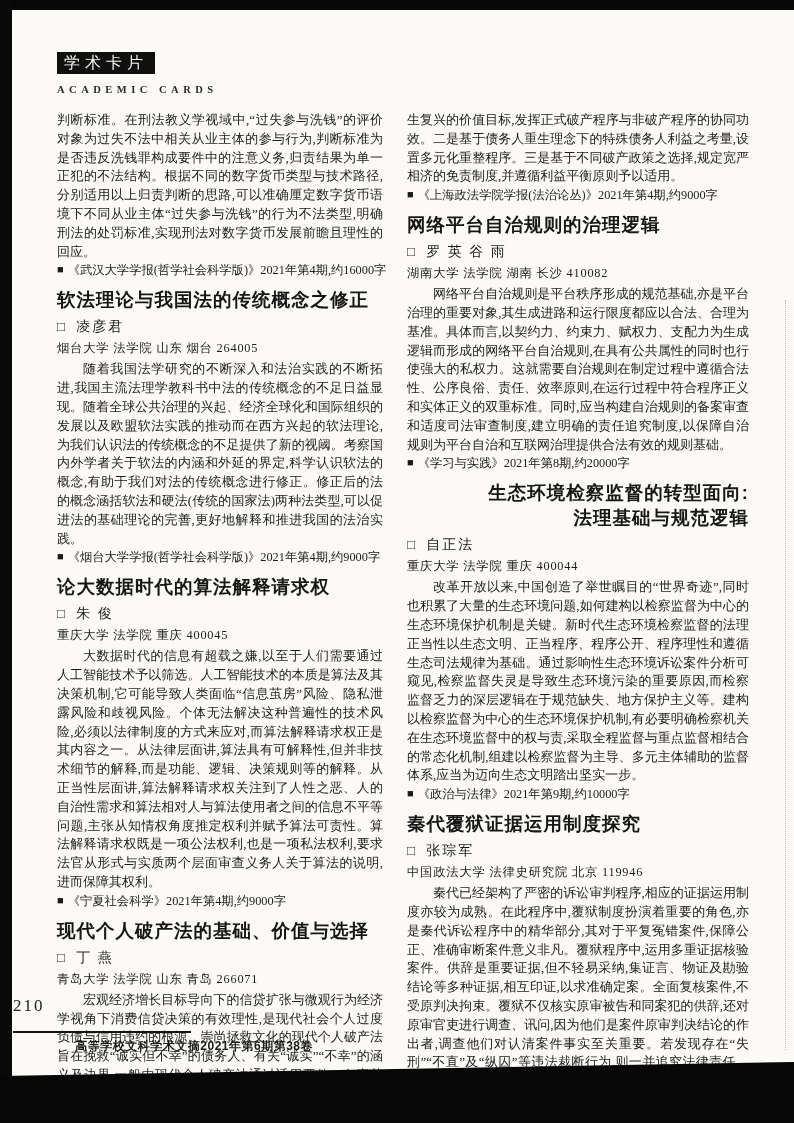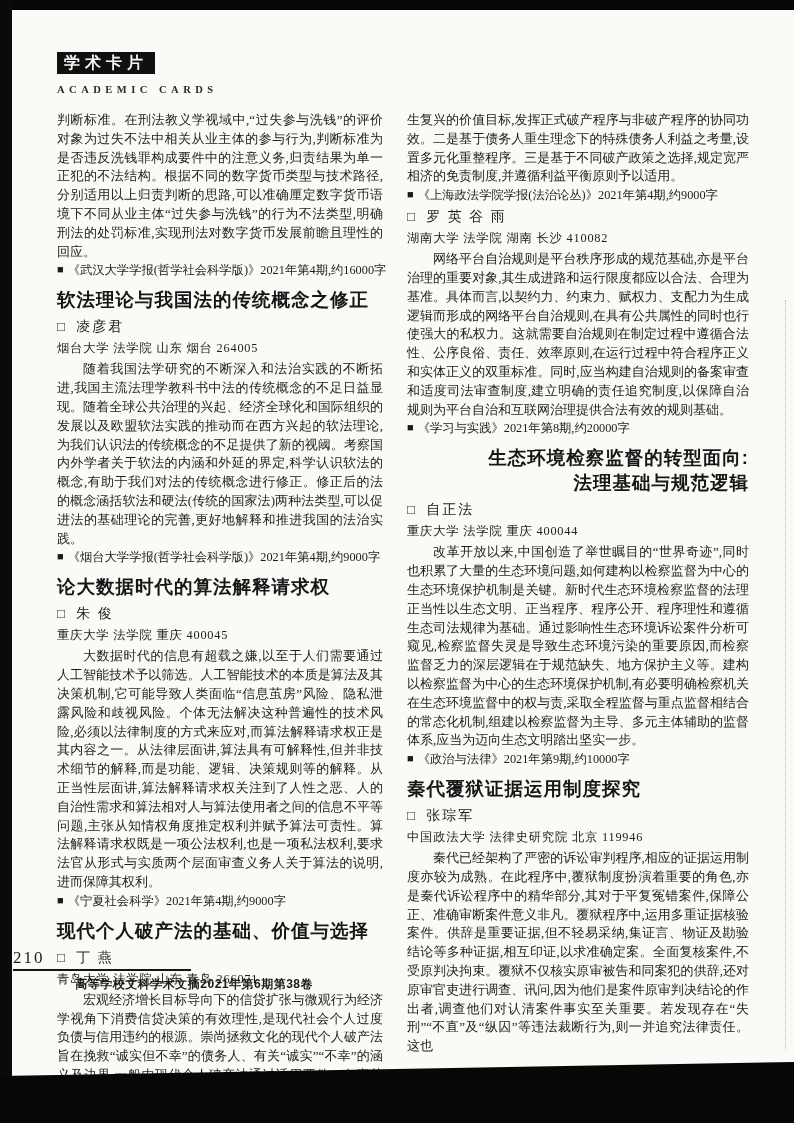--- a/index.html
+++ b/index.html
@@ -16,21 +16,21 @@
     position:absolute;left:0;top:1060px;width:794px;height:63px;background:#070707;
     clip-path:polygon(0 16px,100% 2px,100% 100%,0 100%);
   }
   .edge-dots{position:absolute;right:8px;top:300px;height:750px;border-right:1px dotted #b9b8ad;}
 
   .page{position:absolute;left:57px;top:52px;width:692px;}
 
   
   .badge{
     display:inline-block;background:#101010;color:#f5f5f0;
-    font-family:"Liberation Sans","DejaVu Sans",sans-serif;font-weight:bold;
+    font-family:"Liberation Sans","DejaVu Sans",sans-serif;font-weight:normal;
     font-size:16px;line-height:20px;padding:1px 7px;letter-spacing:5px;
   }
   .badge-sub{
     margin-top:10px;font-size:10.5px;letter-spacing:4.5px;color:#2a2a2a;
     font-family:"Liberation Serif","DejaVu Serif",serif;font-weight:bold;
   }
 
   
   .columns{display:flex;gap:24px;margin-top:16px;}
   .col{display:block;}
@@ -54,22 +54,23 @@
   }
   .title .tline{display:block;text-align:right;}
   .author{font-size:14px;line-height:22px;margin:1px 0 1px 0;}
   .amark{margin-right:11px;font-size:13.5px;color:#2a2a2a;}
   .aname{letter-spacing:2px;}
   .affil{font-size:12.3px;line-height:19px;margin:0 0 2px 0;letter-spacing:0.8px;}
 
   
   .footer{position:absolute;left:13px;top:948px;width:300px;}
   .pagenum{
-    font-size:17px;letter-spacing:2px;width:178px;padding-bottom:1px;
+    font-size:17px;letter-spacing:2px;width:178px;padding-bottom:15px;
     border-bottom:2px solid #141414;
+    margin-top:48px;
   }
   .journal{
     margin-top:5px;font-size:12px;font-weight:bold;letter-spacing:0.5px;
     font-family:"Liberation Sans","DejaVu Sans",sans-serif;color:#1a1a1a;text-align:right;
   }
 </style>
 </head>
 <body>
 
 <div class="scan-frame">
@@ -105,20 +106,21 @@
         <p class="affil">青岛大学 法学院 山东 青岛  266071</p>
         <p class="body">宏观经济增长目标导向下的信贷扩张与微观行为经济学视角下消费信贷决策的有效理性,是现代社会个人过度负债与信用违约的根源。崇尚拯救文化的现代个人破产法旨在挽救“诚实但不幸”的债务人、有关“诚实”“不幸”的涵义及边界,一般由现代个人破产法通过适用要件、免责范围等具体规则予以限定。在全球化复杂相互依赖的背景下,现代个人破产法的制度构建应从三个维度入手:一是本着教育预防、缓解债务与更</p>
 
       </div>
 
       <div class="col col-right">
 
         <p class="body cont">生复兴的价值目标,发挥正式破产程序与非破产程序的协同功效。二是基于债务人重生理念下的特殊债务人利益之考量,设置多元化重整程序。三是基于不同破产政策之选择,规定宽严相济的免责制度,并遵循利益平衡原则予以适用。</p>
         <p class="source"><span class="mark">■</span><span>《上海政法学院学报(法治论丛)》2021年第4期,约9000字</span></p>
 
+        <h2 class="title">网络平台自治规则的治理逻辑</h2>
         <p class="author"><span class="amark">□</span><span class="aname">罗 英 谷 雨</span></p>
         <p class="affil">湖南大学 法学院 湖南 长沙  410082</p>
         <p class="body">网络平台自治规则是平台秩序形成的规范基础,亦是平台治理的重要对象,其生成进路和运行限度都应以合法、合理为基准。具体而言,以契约力、约束力、赋权力、支配力为生成逻辑而形成的网络平台自治规则,在具有公共属性的同时也行使强大的私权力。这就需要自治规则在制定过程中遵循合法性、公序良俗、责任、效率原则,在运行过程中符合程序正义和实体正义的双重标准。同时,应当构建自治规则的备案审查和适度司法审查制度,建立明确的责任追究制度,以保障自治规则为平台自治和互联网治理提供合法有效的规则基础。</p>
         <p class="source"><span class="mark">■</span><span>《学习与实践》2021年第8期,约20000字</span></p>
 
         <h2 class="title">
             <span class="tline">生态环境检察监督的转型面向:</span>
             <span class="tline">法理基础与规范逻辑</span>
           </h2>
         <p class="author"><span class="amark">□</span><span class="aname">自正法</span></p>

